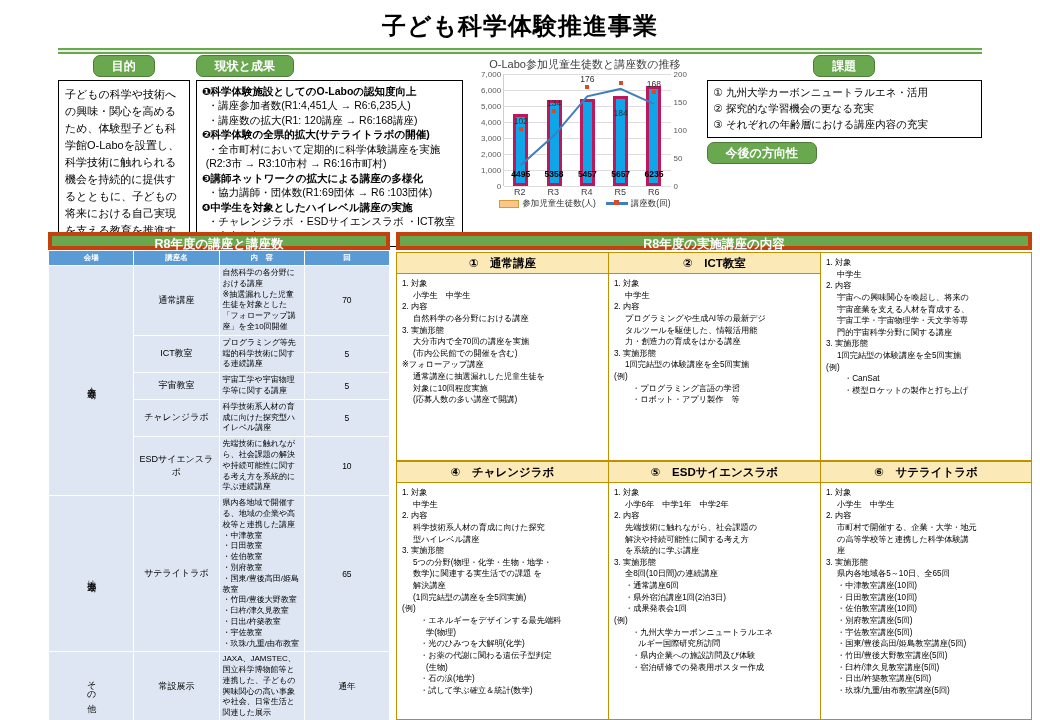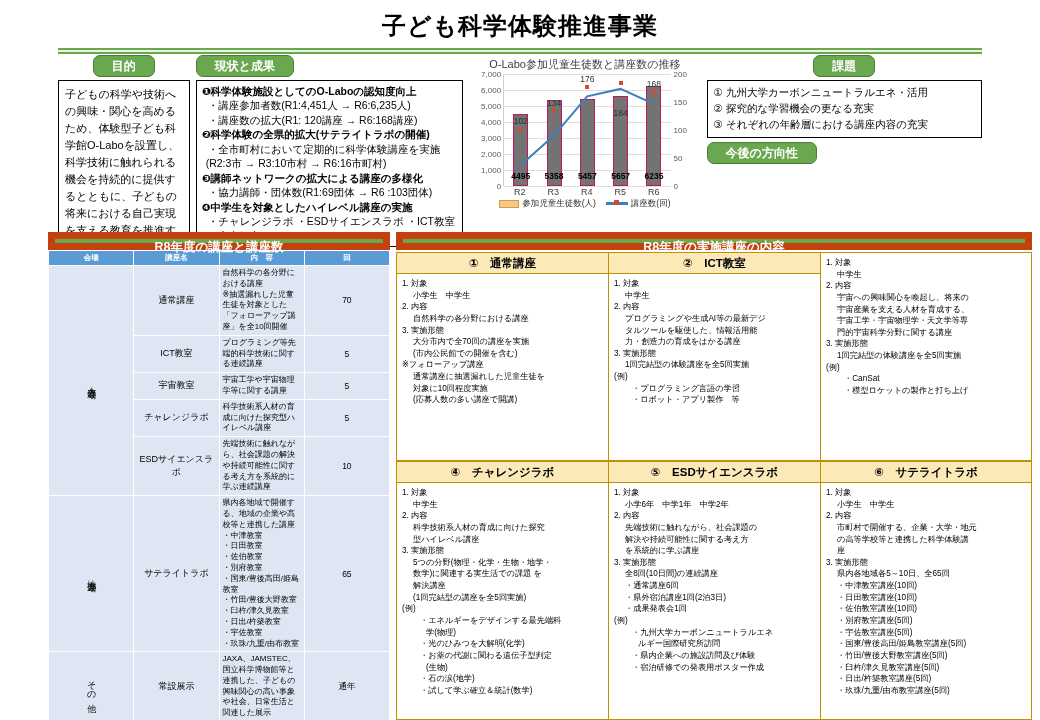--- a/index.html
+++ b/index.html
@@ -119,22 +119,22 @@
     left:calc(100% + 3px);
     right:auto;
   }
   .bars{
     position:absolute; left:0; right:0; bottom:0; top:0;
     display:flex; align-items:flex-end;
     justify-content:space-around;
   }
   .bar{
     width:15px;
-    background:#737373;
-    border:1px solid #be185d;
+    background:#0ea5e9;
+    border:3px solid #be185d;
     position:relative;
   }
   .bar .bval{
     position:absolute;
     bottom:4px; left:50%;
     transform:translateX(-50%);
     font-size:8.5px;
     font-weight:bold;
     white-space:nowrap;
   }
@@ -171,21 +171,21 @@
     width:5px; height:5px; background:#d94a2b;
   }
 
   
   .sec-bar{
     background:#6aa84f;
     color:#fff;
     font-weight:bold;
     font-size:12.5px;
     text-align:center;
-    border:7px solid #c2410c;
+    border:4px solid #c2410c;
     line-height:17px;
     height:18px;
   }
 
   
   .left-sec{
     position:absolute;
     left:48px; top:232px;
     width:342px;
   }

